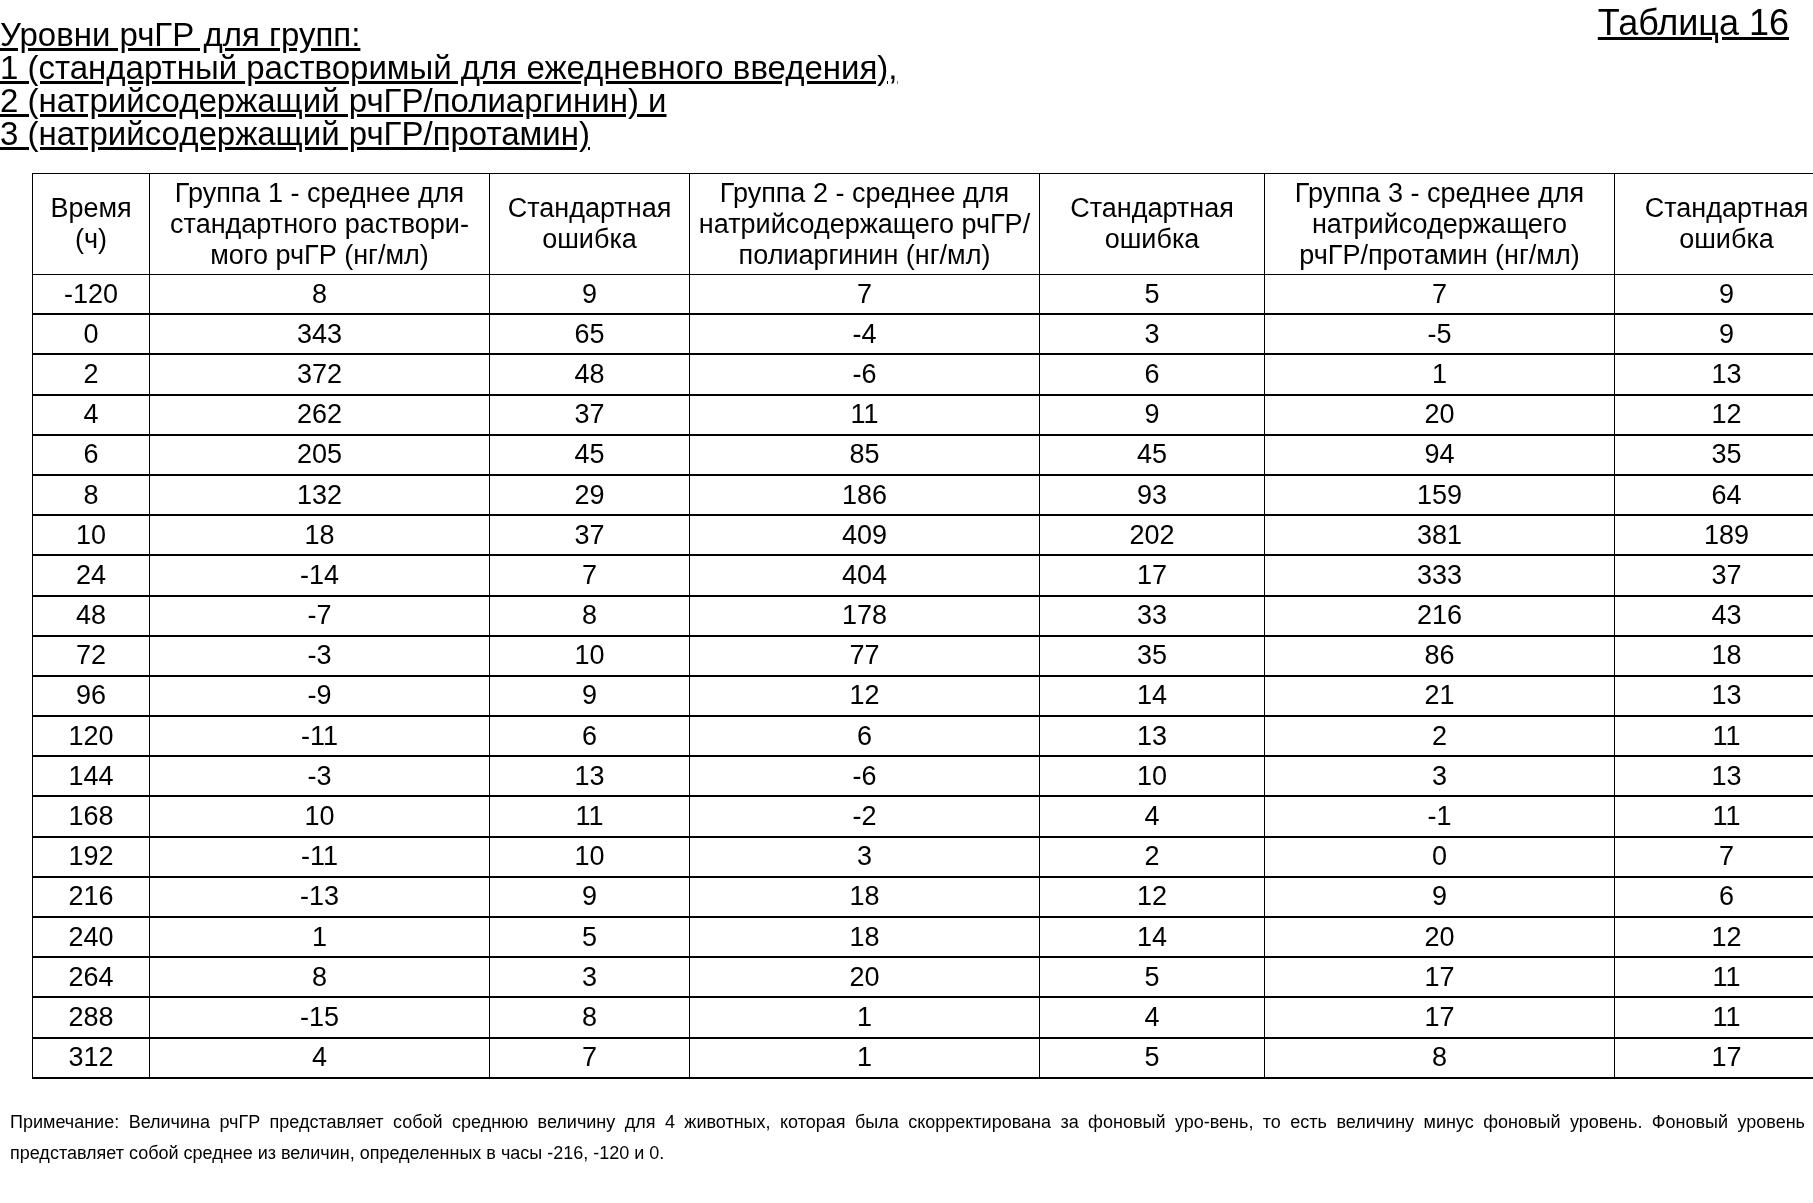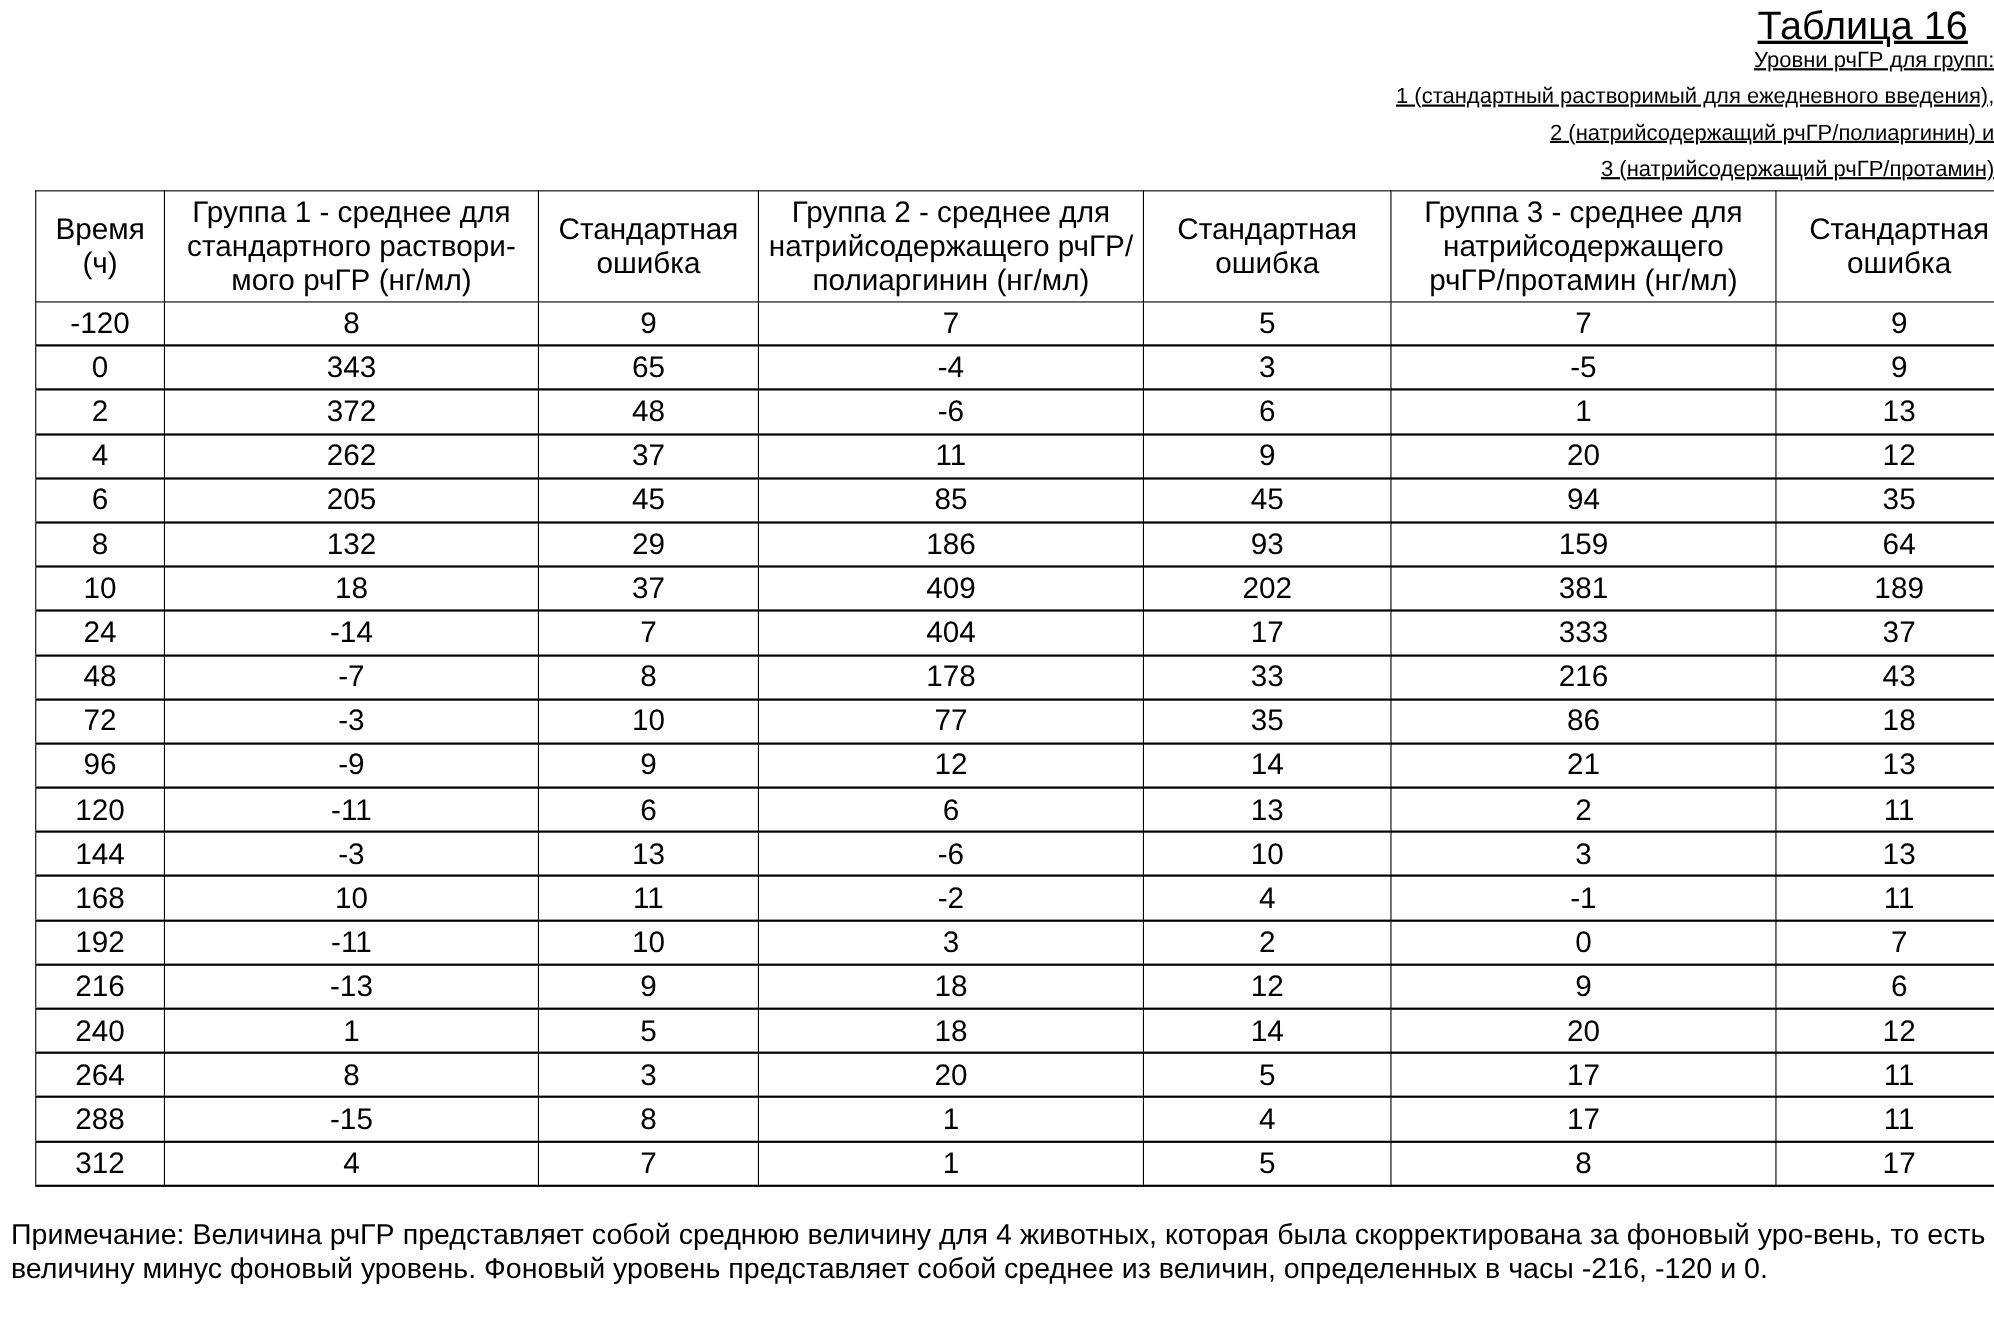--- a/index.html
+++ b/index.html
@@ -5,40 +5,40 @@
   html, body { margin: 0; padding: 0; background: #ffffff; }
   body {
     width: 1813px; height: 1203px; overflow: hidden; position: relative;
     font-family: "Liberation Sans", sans-serif; color: #000;
   }
   .table-no {
     position: absolute; right: 24px; top: 2px;
     font-size: 36px; text-decoration: underline;
   }
   .caption {
-    position: absolute; left: 0; width: 1813px; top: 39px;
-    text-align: right; font-size: 20px; line-height: 33px;
+    position: absolute; left: 0; width: 1813px; top: 18px;
+    text-align: left; font-size: 33px; line-height: 33px;
   }
   .caption div { text-decoration: underline; }
   table {
     position: absolute; left: 4px; top: 173px;
     width: 1806px; border-collapse: collapse; table-layout: fixed;
     font-size: 27px;
     margin-left: 28px;
   }
   td, th {
     border: 1.6px solid #000; text-align: center; padding: 0;
     font-weight: normal; line-height: 31px;
   }
   th { height: 100px; vertical-align: middle; }
   td { height: 38.2px; }
   tbody tr { border-bottom: 2.5px solid #000; }
   .note {
     position: absolute; left: 10px; top: 1107px; width: 1795px;
-    font-size: 26px; line-height: 31px; text-align: justify;
+    font-size: 18px; line-height: 31px; text-align: justify;
   }
 </style>
 </head>
 <body>
 
 <div class="table-no">Таблица 16</div>
 
 <div class="caption">
   <div>Уровни рчГР для групп:</div>
   <div>1 (стандартный растворимый для ежедневного введения),</div>

